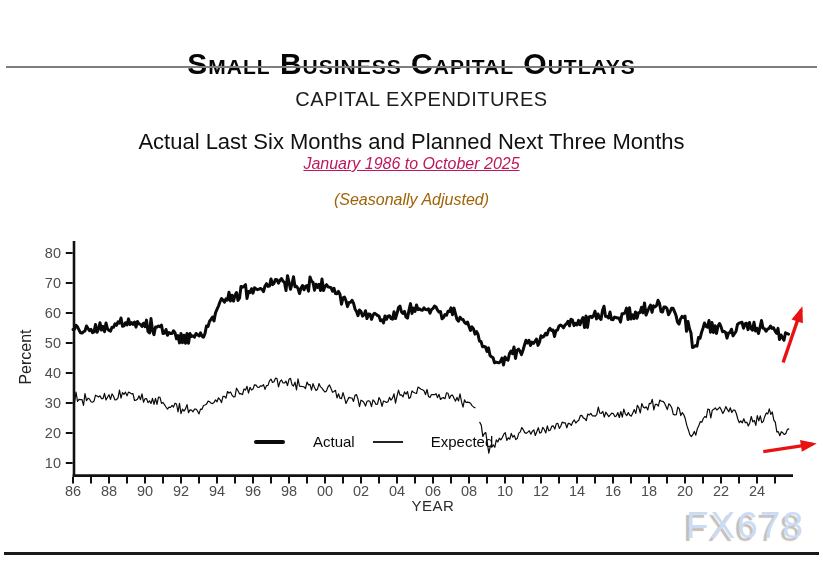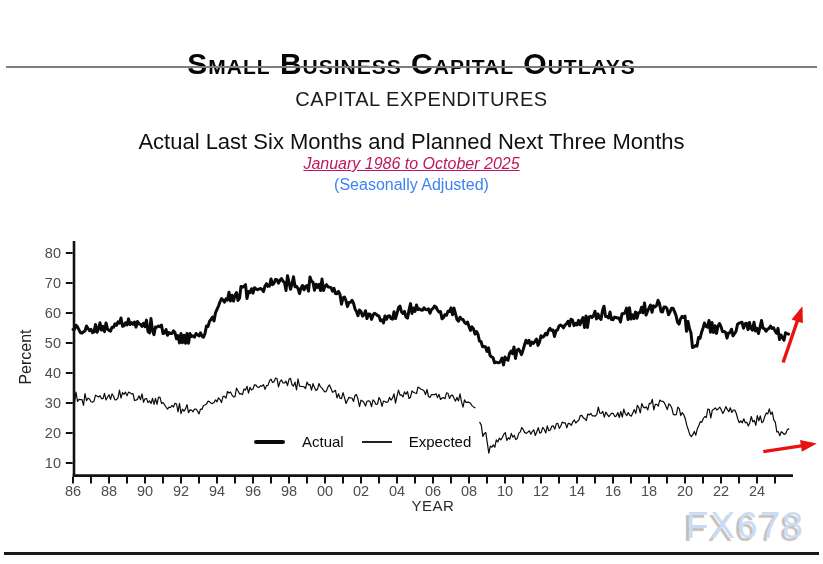--- a/index.html
+++ b/index.html
@@ -9,30 +9,30 @@
   }
   .centered{position:absolute;left:0;right:0;text-align:center;}
   .page-title{
     top:19px;font-weight:bold;font-variant:small-caps;font-size:30px;
     letter-spacing:1px;color:#060606;margin-top:28px;
   }
   .title-rule{position:absolute;top:66px;left:6px;right:6px;height:2px;background:#7e7e7e;}
   .chart-heading{top:88px;font-size:20px;color:#1c1c1c;letter-spacing:.5px;padding-left:20px;}
   .chart-subheading{top:129px;font-size:22px;color:#101010;}
   .date-range{top:155px;font-style:italic;font-size:16px;color:#be185d;text-decoration:underline;}
-  .adj-note{top:176px;font-size:16px;color:#3b82f6;}
+  .adj-note{top:191px;font-style:italic;font-size:16px;color:#a16207;}
   #chart{position:absolute;left:0;top:0;width:823px;height:564px;}
   .tick-label{font-size:14.5px;fill:#4d4d4d;font-family:"Liberation Sans",sans-serif;}
   .y-axis-label{
     position:absolute;left:-34px;top:348px;width:120px;text-align:center;
     transform:rotate(-90deg);font-size:16px;color:#222;
   }
   .x-axis-label{position:absolute;left:393px;width:80px;top:497px;text-align:center;font-size:15px;color:#2a2a2a;letter-spacing:.5px;}
   .legend{position:absolute;left:254px;top:433px;display:flex;align-items:center;gap:18px;font-size:15px;color:#0a0a0a;}
-  .legend-item{display:flex;align-items:center;gap:17px;}
+  .legend-item{display:flex;align-items:center;gap:28px;}
   .sample-thick{width:31px;height:4px;background:#0a0a0a;border-radius:2px;}
   .sample-thin{width:30px;height:2px;background:#222;}
   .watermark{
     position:absolute;left:686px;top:505px;font-size:37px;font-weight:400;
     color:#cadcf5;letter-spacing:2px;
     text-shadow:-3px 3px 1px rgba(150,138,125,.55);
   }
   .bottom-rule{position:absolute;top:552px;left:4px;right:4px;height:2.5px;background:#191919;}
 </style>
 </head>

